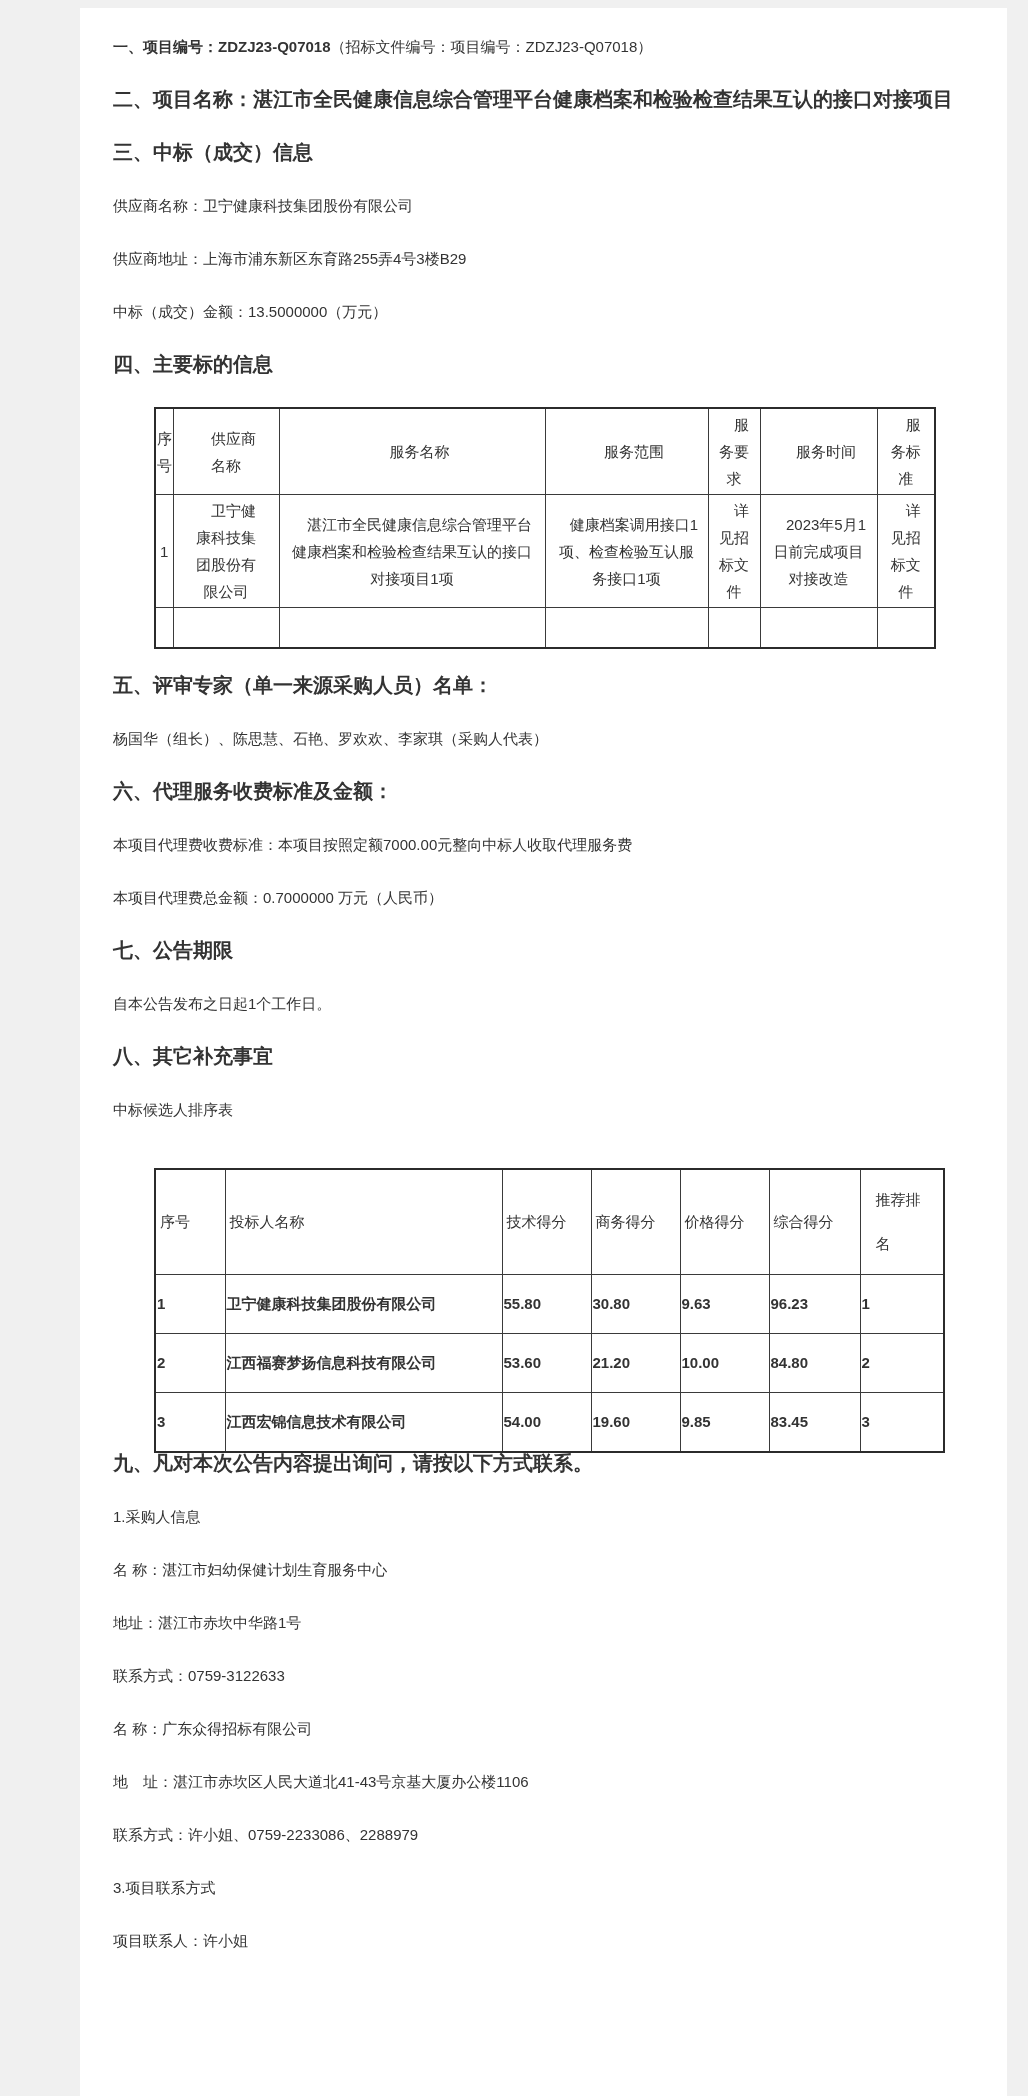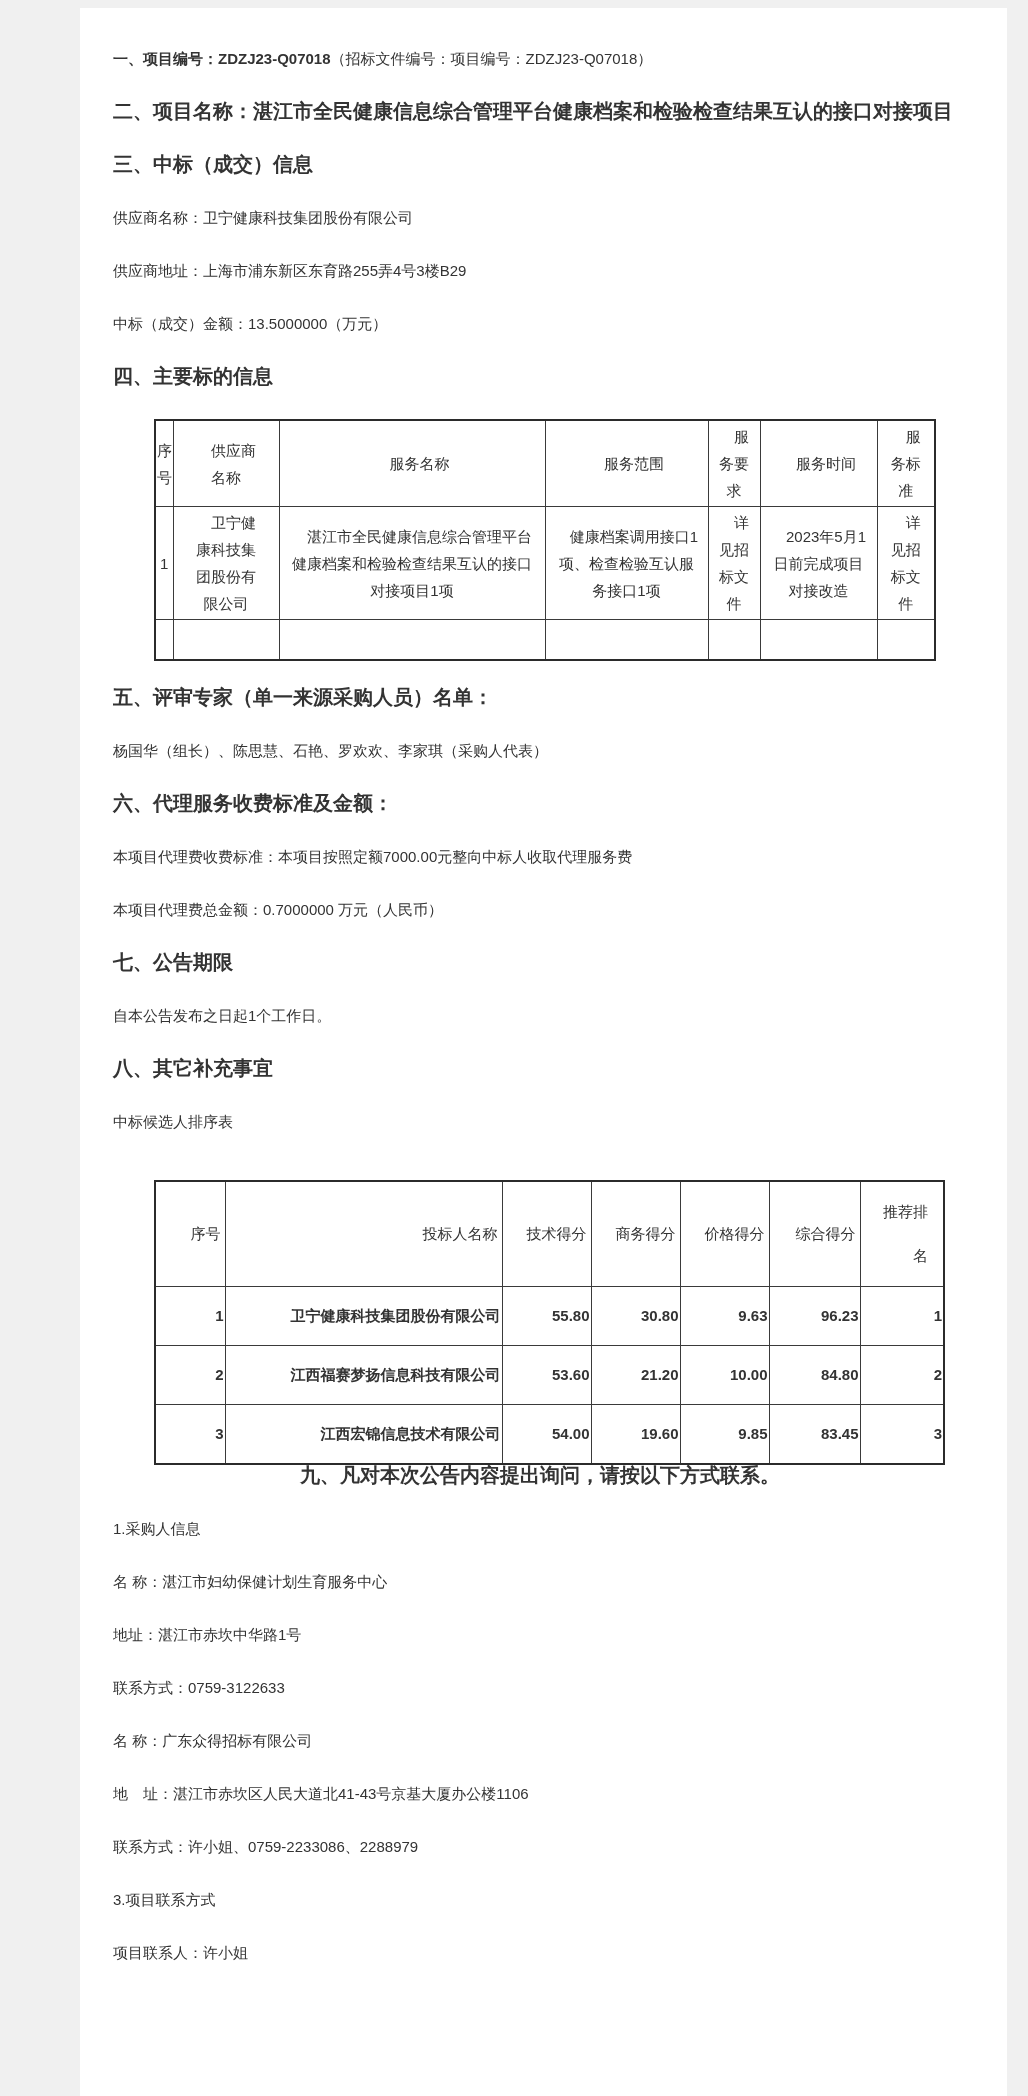--- a/index.html
+++ b/index.html
@@ -19,21 +19,21 @@
     left: 80px;
     top: 8px;
     width: 927px;
     height: 2088px;
     background: #ffffff;
     box-sizing: border-box;
     padding: 28px 40px 0 33px;
     color: #333333;
   }
   p.line {
-    margin: 12px 0 32px 0;
+    margin: 0 0 32px 0;
     font-size: 15px;
     line-height: 21px;
     color: #333333;
   }
   p.heading {
     margin: 0 0 32px 0;
     font-size: 20px;
     line-height: 21px;
     font-weight: bold;
     color: #333333;
@@ -71,32 +71,32 @@
   .t1 tbody tr.emptyrow { height: 40px; }
   
   .t2 {
     width: 789px;
     margin: 48px 0 0 41px;
     border: 2px solid #2b2b2b;
   }
   .t2 th, .t2 td {
     border: 1px solid #3a3a3a;
     font-size: 15px;
-    text-align: right;
+    text-align: left;
     vertical-align: middle;
     box-sizing: border-box;
     overflow: hidden;
     word-break: break-all;
   }
   .t2 th { font-weight: normal; line-height: 44px; padding: 0 4px; }
   .t2 th.rank { padding: 0 15px; }
   .t2 thead tr { height: 106px; }
   .t2 tbody tr { height: 59px; }
   .t2 td { font-weight: bold; line-height: 22px; }
-  .after-table2 { margin-top: 58px; text-align: center; }
+  .after-table2 { margin-top: 58px; }
 </style>
 </head>
 <body>
 
 <div class="page">
   <div class="card">
 
     <p class="line"><span class="b">一、项目编号：ZDZJ23-Q07018</span><span>（招标文件编号：项目编号：ZDZJ23-Q07018）</span></p>
 
     <p class="heading">二、项目名称：湛江市全民健康信息综合管理平台健康档案和检验检查结果互认的接口对接项目</p>

